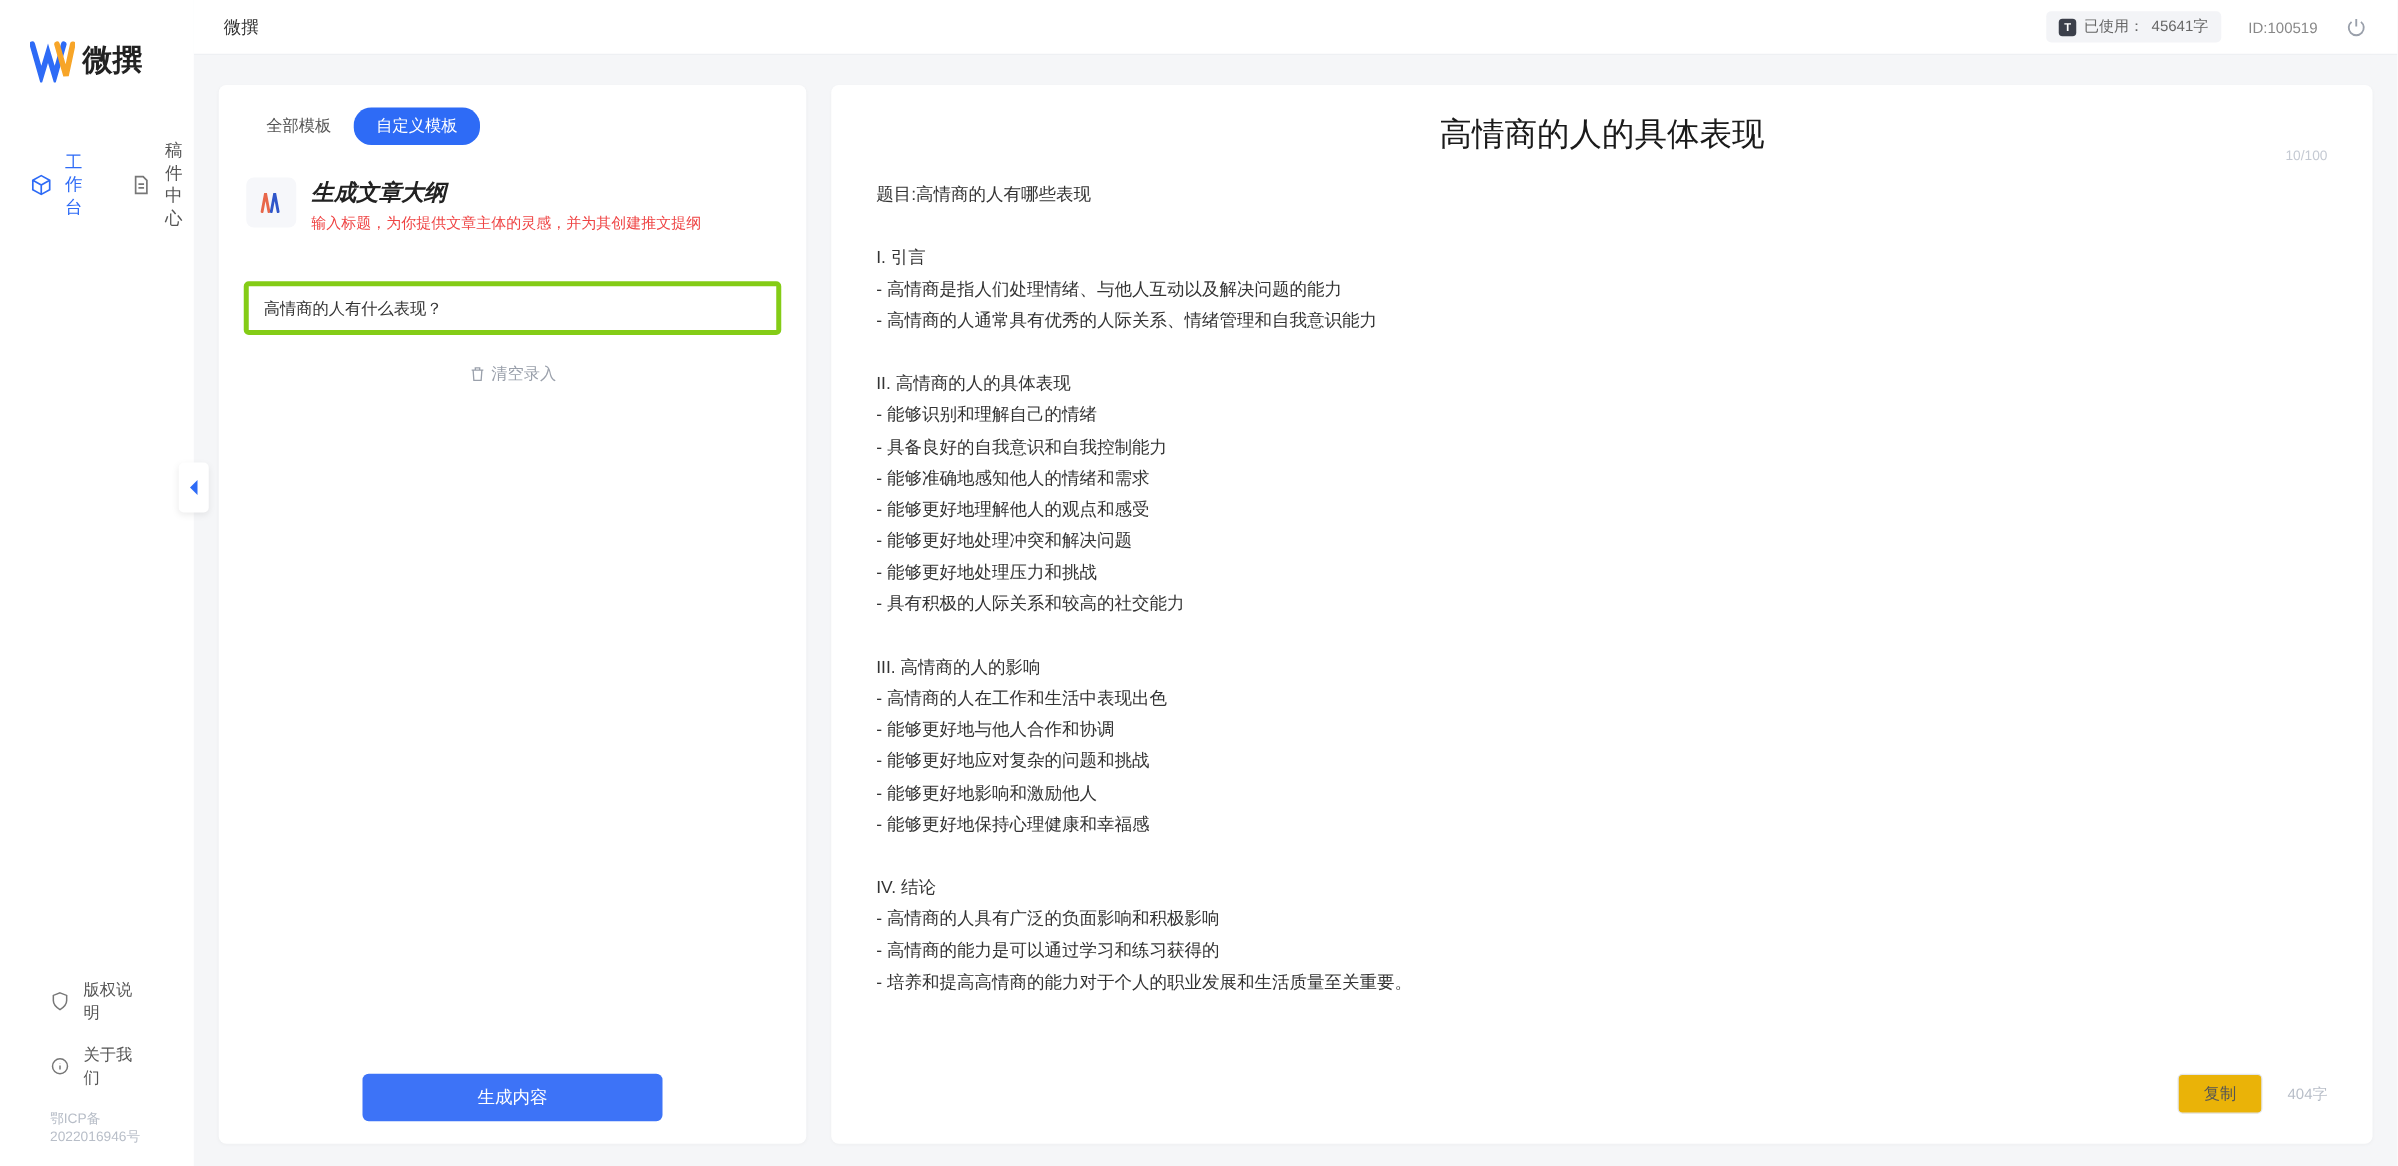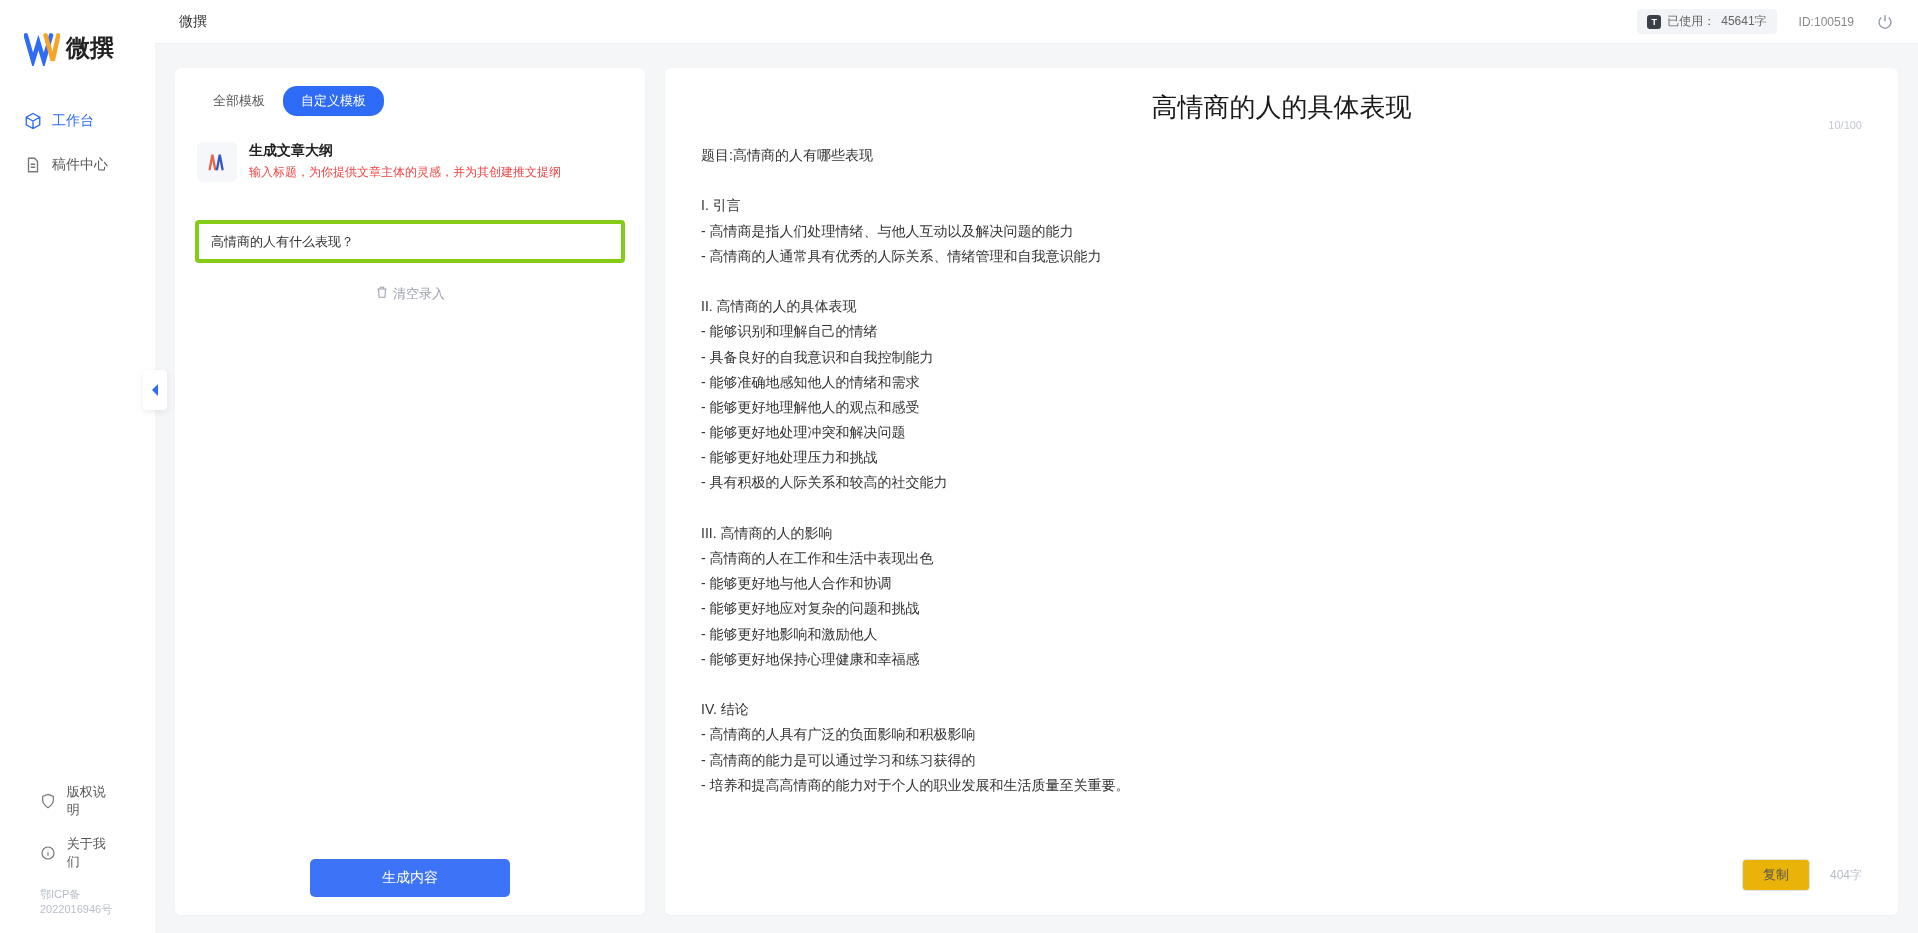--- a/index.html
+++ b/index.html
@@ -2,21 +2,21 @@
 <html><head>
 <meta charset="utf-8">
 <style>
 * { margin: 0; padding: 0; box-sizing: border-box; }
 body { font-family: -apple-system, "PingFang SC", "Microsoft YaHei", sans-serif; background: #f5f6f8; color: #333; font-size: 13px; overflow: hidden; }
 .app { display: flex; height: 933px; width: 1918px; }
 .sidebar { width: 155px; background: #fff; display: flex; flex-direction: column; padding-top: 30px; position: relative; }
 .logo { display: flex; align-items: center; padding: 0 24px 36px; }
 .logo-w { width: 36px; height: 36px; margin-right: 6px; }
 .logo-text { font-size: 24px; font-weight: 700; color: #222; }
-.nav { display: flex; flex-direction: column; gap: 6px; padding: 0 8px; }
+.nav { display: flex; flex-direction: row; gap: 6px; padding: 0 8px; }
 .nav-item { display: flex; align-items: center; gap: 10px; padding: 10px 16px; cursor: pointer; border-radius: 4px; font-size: 14px; color: #555; }
 .nav-item.active { color: #2e6bf6; }
 .nav-item.active .nav-icon svg { stroke: #2e6bf6; }
 .nav-icon { width: 18px; height: 18px; display: flex; align-items: center; }
 .sidebar-bottom { position: absolute; bottom: 16px; left: 0; right: 0; padding: 0 24px; }
 .sidebar-bottom .nav-item { font-size: 13px; padding: 8px 16px; }
 .icp { padding: 8px 16px 0; color: #b8bec8; font-size: 11px; }
 .collapse-handle { position: absolute; right: -12px; top: 370px; width: 24px; height: 40px; background: #fff; border-radius: 4px; display: flex; align-items: center; justify-content: center; box-shadow: 0 2px 6px rgba(0,0,0,.08); cursor: pointer; }
 .collapse-handle svg { fill: #2e6bf6; }
 .main { flex: 1; display: flex; flex-direction: column; }
@@ -29,30 +29,30 @@
 .power-icon { width: 18px; height: 18px; cursor: pointer; }
 .content { flex: 1; display: flex; gap: 20px; padding: 24px 20px 18px; }
 .panel { background: #fff; border-radius: 6px; box-shadow: 0 1px 3px rgba(0,0,0,.03); display: flex; flex-direction: column; }
 .panel-left { width: 470px; padding: 18px 20px; }
 .panel-right { flex: 1; padding: 22px 36px; position: relative; }
 .tabs { display: flex; gap: 0; margin-bottom: 20px; }
 .tab { padding: 6px 18px; font-size: 13px; cursor: pointer; border-radius: 14px; color: #555; }
 .tab.active { background: #2e6bf6; color: #fff; }
 .template-card { display: flex; gap: 12px; padding: 6px 2px 14px; }
 .template-icon { width: 40px; height: 40px; background: #f6f7fa; border-radius: 6px; display: flex; align-items: center; justify-content: center; font-size: 18px; }
-.template-title { font-size: 14px; font-weight: 600; color: #222; margin-bottom: 4px; }
+.template-title { font-size: 18px; font-weight: 600; color: #222; margin-bottom: 4px; font-style: italic; }
 .template-desc { font-size: 12px; color: #ef4444; }
 .section { margin-top: 24px; }
 .field-label-row { display: flex; justify-content: space-between; align-items: center; margin-bottom: 8px; }
 .field-label { font-size: 13px; color: #555; }
 .char-count { font-size: 12px; color: #b8bec8; }
 .input-box { width: 100%; border: 4px solid #84cc16; border-radius: 4px; padding: 10px 12px; font-size: 13px; color: #333; outline: none; font-family: inherit; }
-.clear-row { text-align: center; margin-top: 22px; display: flex; justify-content: center; gap: 4px; color: #9aa0ab; font-size: 13px; cursor: pointer; }
+.clear-row { text-align: center; margin-top: 22px; display: flex; justify-content: center; align-items: center; gap: 4px; color: #9aa0ab; font-size: 13px; cursor: pointer; }
 .generate-wrap { margin-top: auto; padding-top: 18px; display: flex; justify-content: center; }
-.generate-btn { width: 200px; padding: 10px 0; background: #3d73f7; color: #fff; border: none; border-radius: 5px; font-size: 14px; cursor: pointer; }
+.generate-btn { width: 240px; padding: 10px 0; background: #3d73f7; color: #fff; border: none; border-radius: 5px; font-size: 14px; cursor: pointer; }
 .output-title-row { position: relative; text-align: center; margin-bottom: 18px; }
 .output-title { font-size: 26px; font-weight: 500; font-family: "Songti SC","SimSun",serif; color: #1a1a1a; }
 .title-count { position: absolute; right: 0; bottom: -6px; font-size: 11px; color: #c5cad3; }
 .output-body { font-size: 14px; line-height: 1.8; color: #333; white-space: pre-line; font-family: "Microsoft YaHei", sans-serif; }
 .output-footer { position: absolute; right: 36px; bottom: 24px; display: flex; align-items: center; gap: 20px; }
 .copy-btn { padding: 6px 20px; border: 1px solid #e3e6ec; background: #eab308; border-radius: 4px; font-size: 13px; color: #555; cursor: pointer; }
 .word-count { font-size: 12px; color: #b8bec8; }
 </style>
 </head>
 <body>

